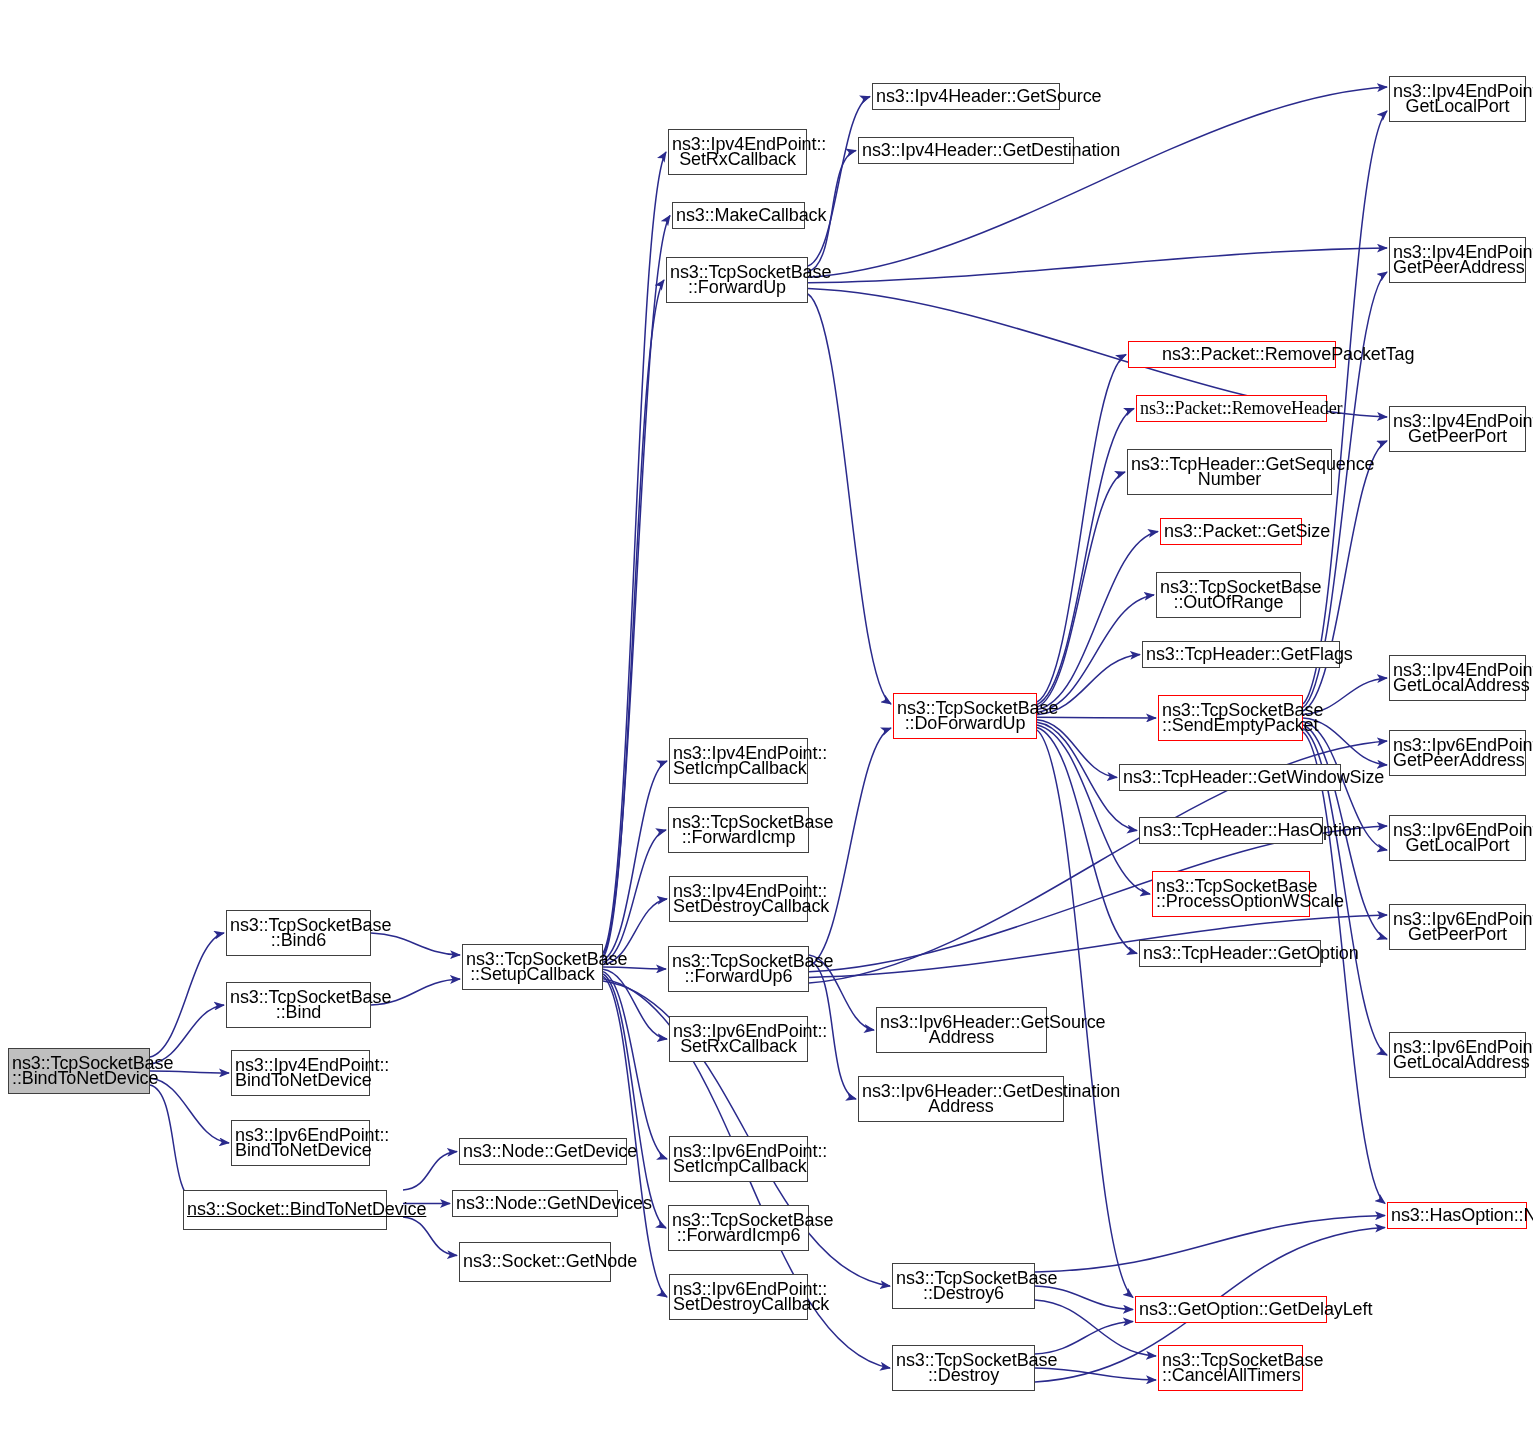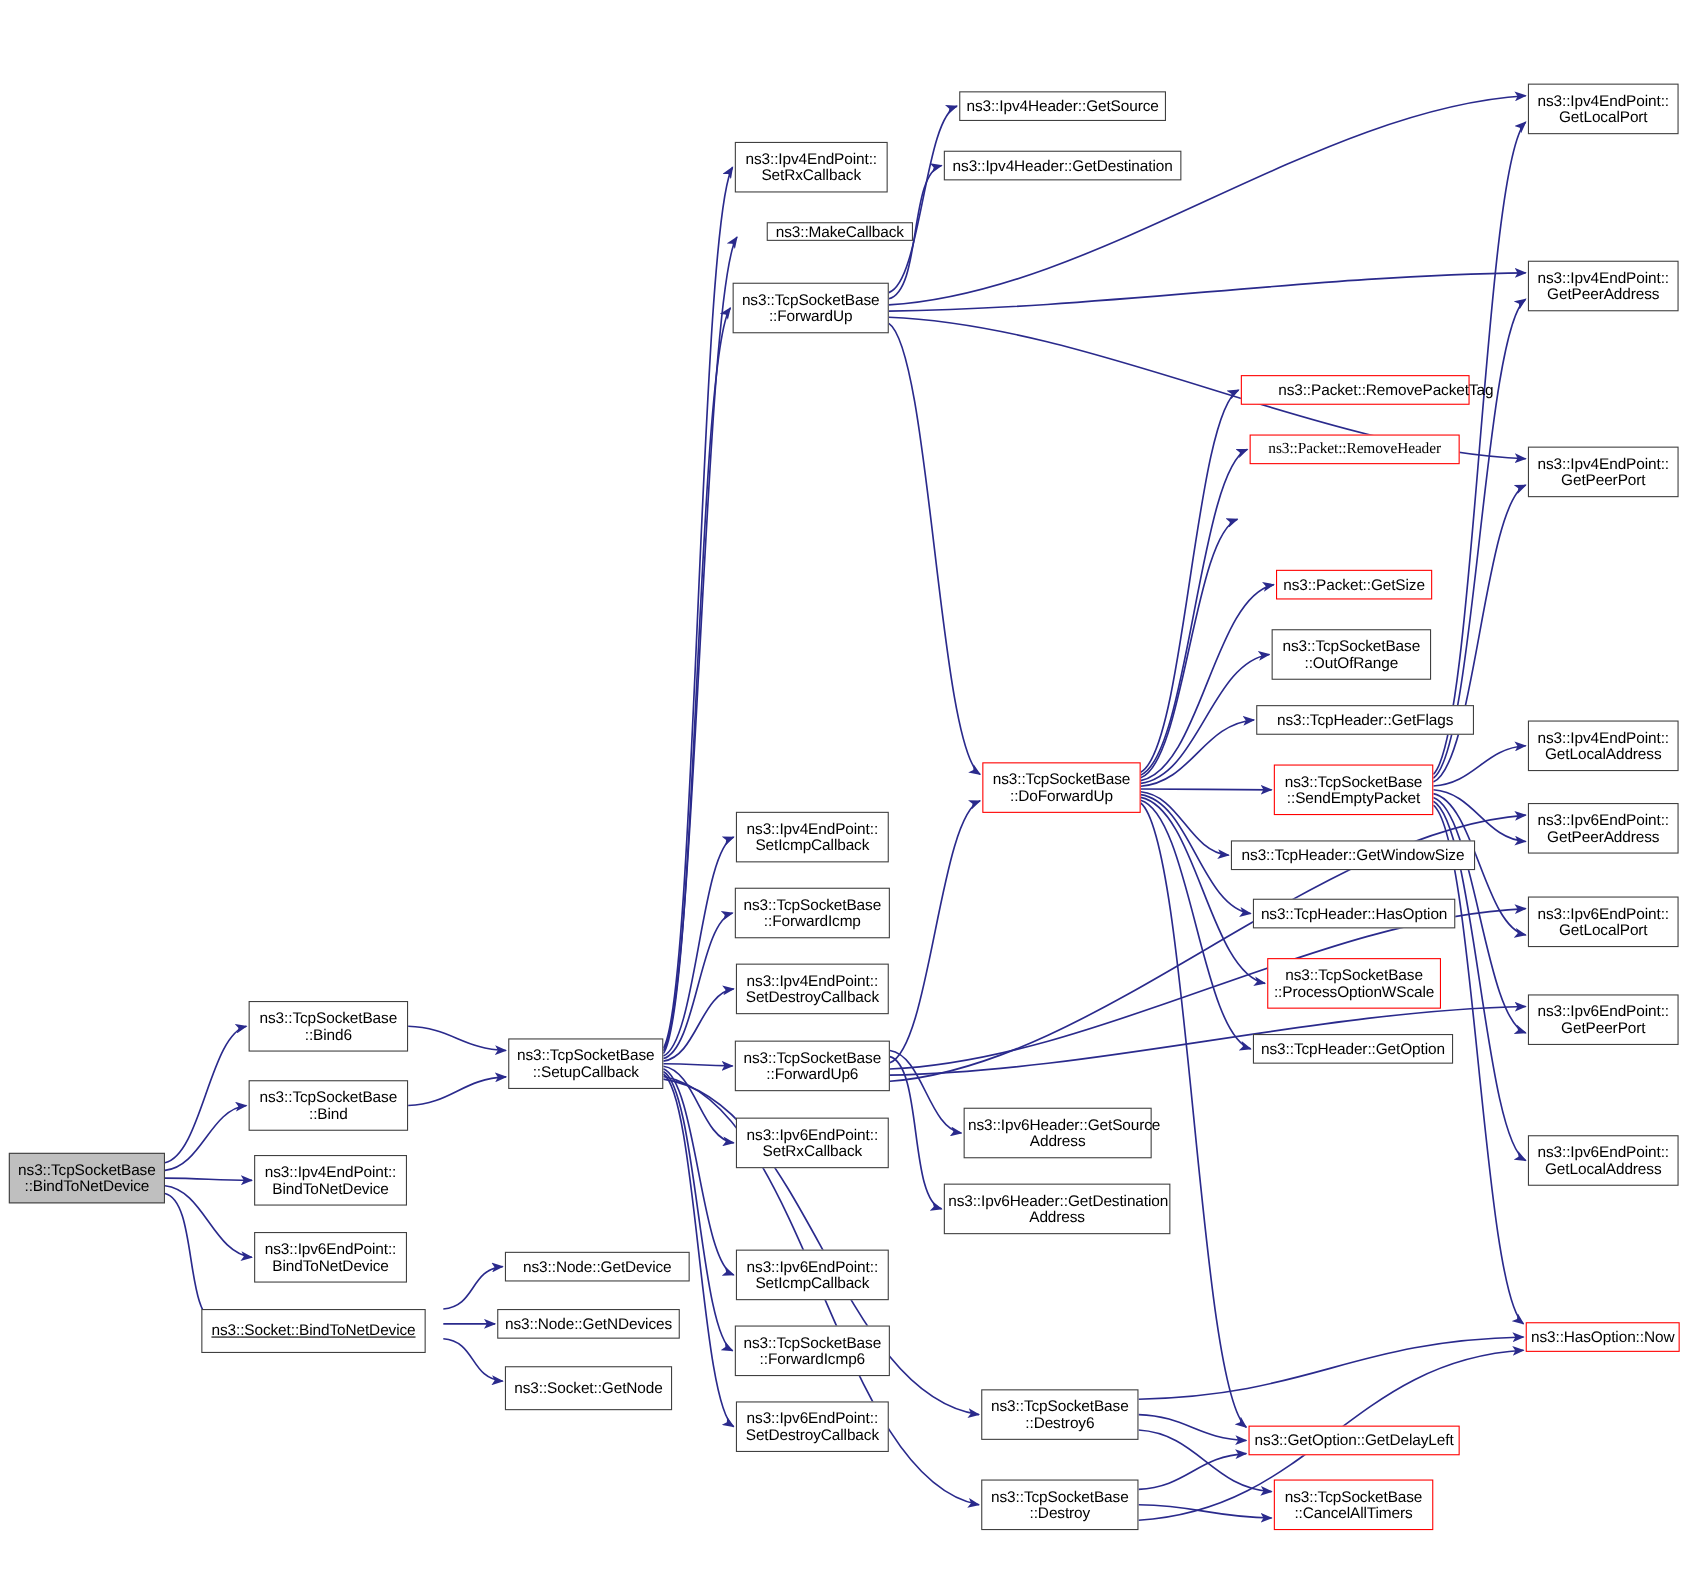--- a/index.html
+++ b/index.html
@@ -5,21 +5,21 @@
   html,body{margin:0;padding:0;background:#ffffff;}
   body{font-family:"Liberation Sans","DejaVu Sans",sans-serif;}
   #canvas{position:relative;width:1533px;height:1441px;overflow:hidden;background:#fff;}
   #edges{position:absolute;left:0;top:0;width:1533px;height:1441px;}
   .node{
     position:absolute;
     box-sizing:border-box;
     border:1px solid #404040;
     background:#ffffff;
     color:#000000;
-    font-size:14px;
+    font-size:18px;
     line-height:15.4px;
     display:flex;
     align-items:center;
     justify-content:flex-start;
     text-align:center;
     white-space:pre-line;
     letter-spacing:-0.1px;
     z-index:5;
   }
   .node.red{border:1.5px solid #ff0000;}
@@ -112,21 +112,21 @@
     <div class="node" style="left: 231px; top: 1120px; width: 139px; height: 46px;"><span>ns3::Ipv6EndPoint::
 BindToNetDevice</span></div>
     <div class="node" style="left: 183px; top: 1190px; width: 204px; height: 40px; text-decoration: underline;"><span>ns3::Socket::BindToNetDevice</span></div>
     <div class="node" style="left: 459px; top: 1138px; width: 168px; height: 27px;"><span>ns3::Node::GetDevice</span></div>
     <div class="node" style="left: 452px; top: 1190px; width: 166px; height: 27px;"><span>ns3::Node::GetNDevices</span></div>
     <div class="node" style="left: 459px; top: 1242px; width: 152px; height: 40px;"><span>ns3::Socket::GetNode</span></div>
     <div class="node" style="left: 462px; top: 944px; width: 141px; height: 46px;"><span>ns3::TcpSocketBase
 ::SetupCallback</span></div>
     <div class="node" style="left: 668px; top: 129px; width: 139px; height: 46px;"><span>ns3::Ipv4EndPoint::
 SetRxCallback</span></div>
-    <div class="node" style="left: 672px; top: 202px; width: 133px; height: 17px; margin-left: 25px;"><span>ns3::MakeCallback</span></div>
+    <div class="node" style="left: 672px; top: 202px; width: 133px; height: 27px;"><span>ns3::MakeCallback</span></div>
     <div class="node" style="left: 666px; top: 257px; width: 142px; height: 46px;"><span>ns3::TcpSocketBase
 ::ForwardUp</span></div>
     <div class="node" style="left: 872px; top: 83px; width: 188px; height: 27px;"><span>ns3::Ipv4Header::GetSource</span></div>
     <div class="node" style="left: 858px; top: 137px; width: 216px; height: 27px;"><span>ns3::Ipv4Header::GetDestination</span></div>
     <div class="node" style="left: 669px; top: 738px; width: 139px; height: 46px;"><span>ns3::Ipv4EndPoint::
 SetIcmpCallback</span></div>
     <div class="node" style="left: 668px; top: 807px; width: 141px; height: 46px;"><span>ns3::TcpSocketBase
 ::ForwardIcmp</span></div>
     <div class="node" style="left: 669px; top: 876px; width: 139px; height: 46px;"><span>ns3::Ipv4EndPoint::
 SetDestroyCallback</span></div>
@@ -141,20 +141,22 @@
     <div class="node" style="left: 669px; top: 1274px; width: 139px; height: 46px;"><span>ns3::Ipv6EndPoint::
 SetDestroyCallback</span></div>
     <div class="node" style="left: 876px; top: 1007px; width: 171px; height: 46px;"><span>ns3::Ipv6Header::GetSource
 Address</span></div>
     <div class="node" style="left: 858px; top: 1076px; width: 206px; height: 46px;"><span>ns3::Ipv6Header::GetDestination
 Address</span></div>
     <div class="node red" style="left: 893px; top: 693px; width: 144px; height: 46px;"><span>ns3::TcpSocketBase
 ::DoForwardUp</span></div>
     <div class="node red" style="left: 1128px; top: 341px; width: 208px; height: 27px; padding-left: 30px;"><span>ns3::Packet::RemovePacketTag</span></div>
     <div class="node red" style="left: 1136px; top: 395px; width: 191px; height: 27px; font-family: Liberation Serif, serif;"><span>ns3::Packet::RemoveHeader</span></div>
+    <div class="node" style="left: 1127px; top: 449px; width: 205px; height: 46px;"><span>ns3::TcpHeader::GetSequence
+Number</span></div>
     <div class="node red" style="left: 1160px; top: 518px; width: 142px; height: 27px;"><span>ns3::Packet::GetSize</span></div>
     <div class="node" style="left: 1156px; top: 572px; width: 145px; height: 46px;"><span>ns3::TcpSocketBase
 ::OutOfRange</span></div>
     <div class="node" style="left: 1142px; top: 641px; width: 198px; height: 27px;"><span>ns3::TcpHeader::GetFlags</span></div>
     <div class="node red" style="left: 1158px; top: 695px; width: 145px; height: 46px;"><span>ns3::TcpSocketBase
 ::SendEmptyPacket</span></div>
     <div class="node" style="left: 1119px; top: 764px; width: 222px; height: 27px;"><span>ns3::TcpHeader::GetWindowSize</span></div>
     <div class="node" style="left: 1139px; top: 817px; width: 184px; height: 27px;"><span>ns3::TcpHeader::HasOption</span></div>
     <div class="node red" style="left: 1152px; top: 871px; width: 158px; height: 46px;"><span>ns3::TcpSocketBase
 ::ProcessOptionWScale</span></div>

